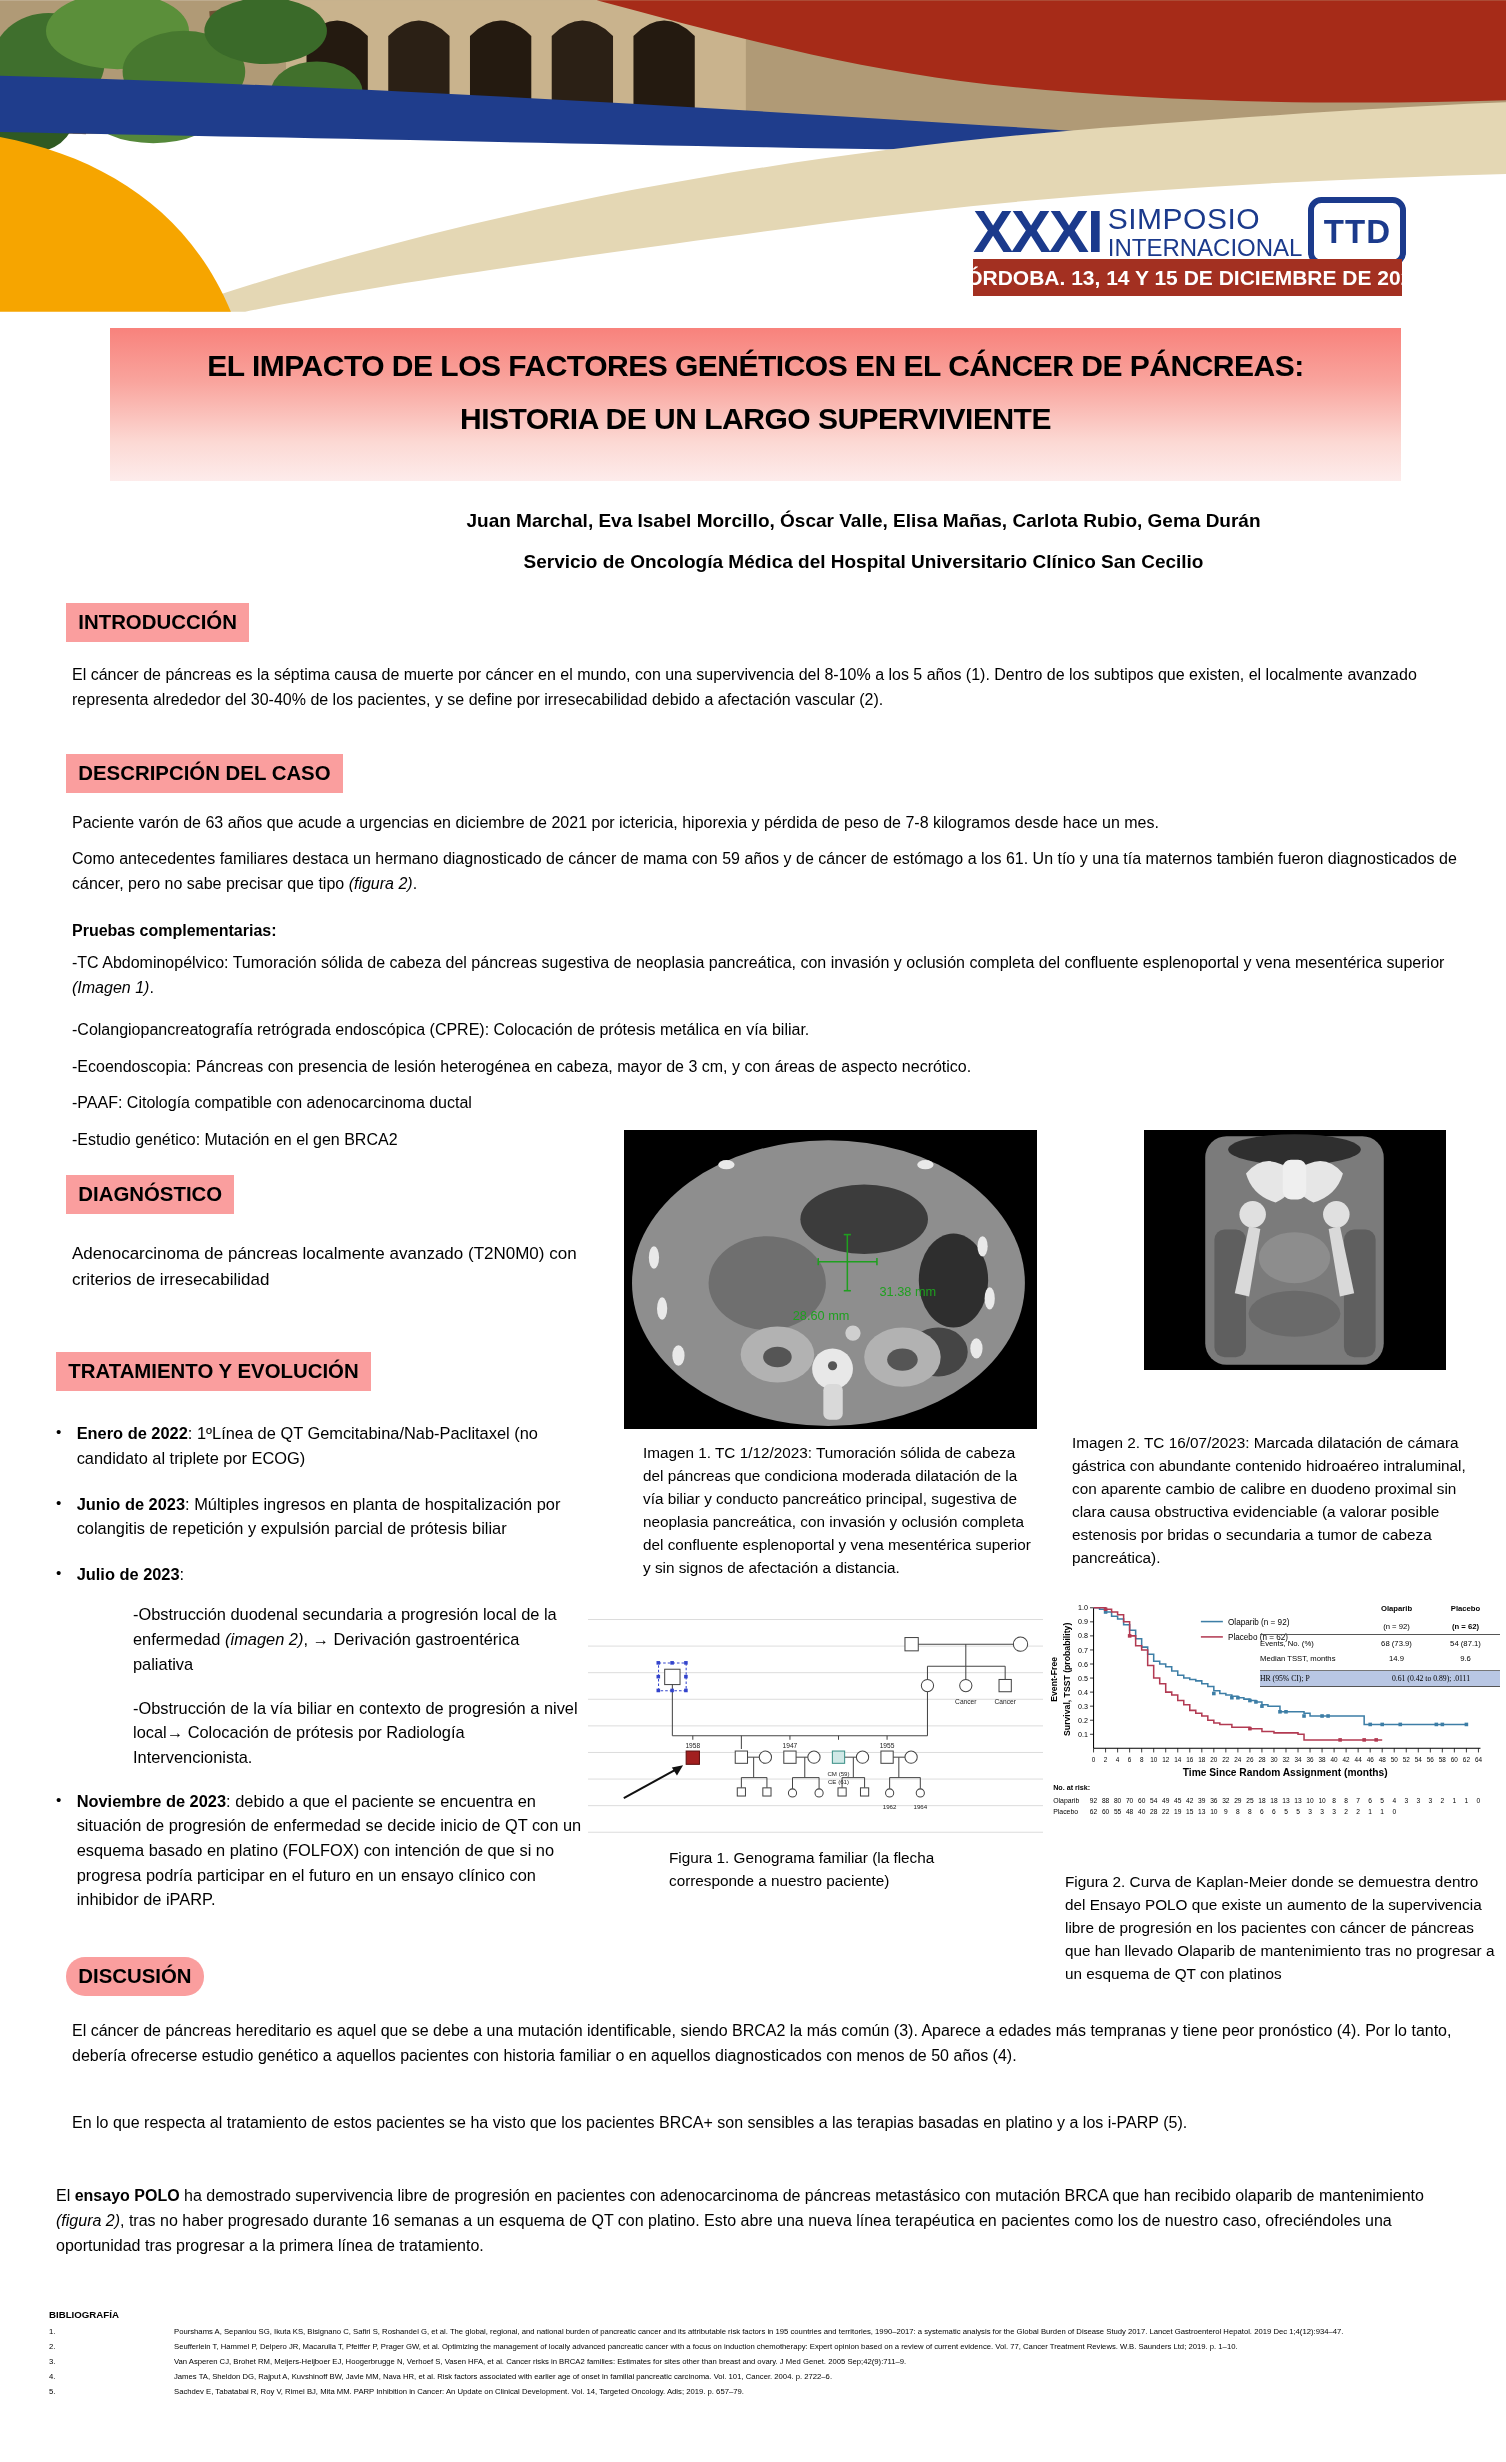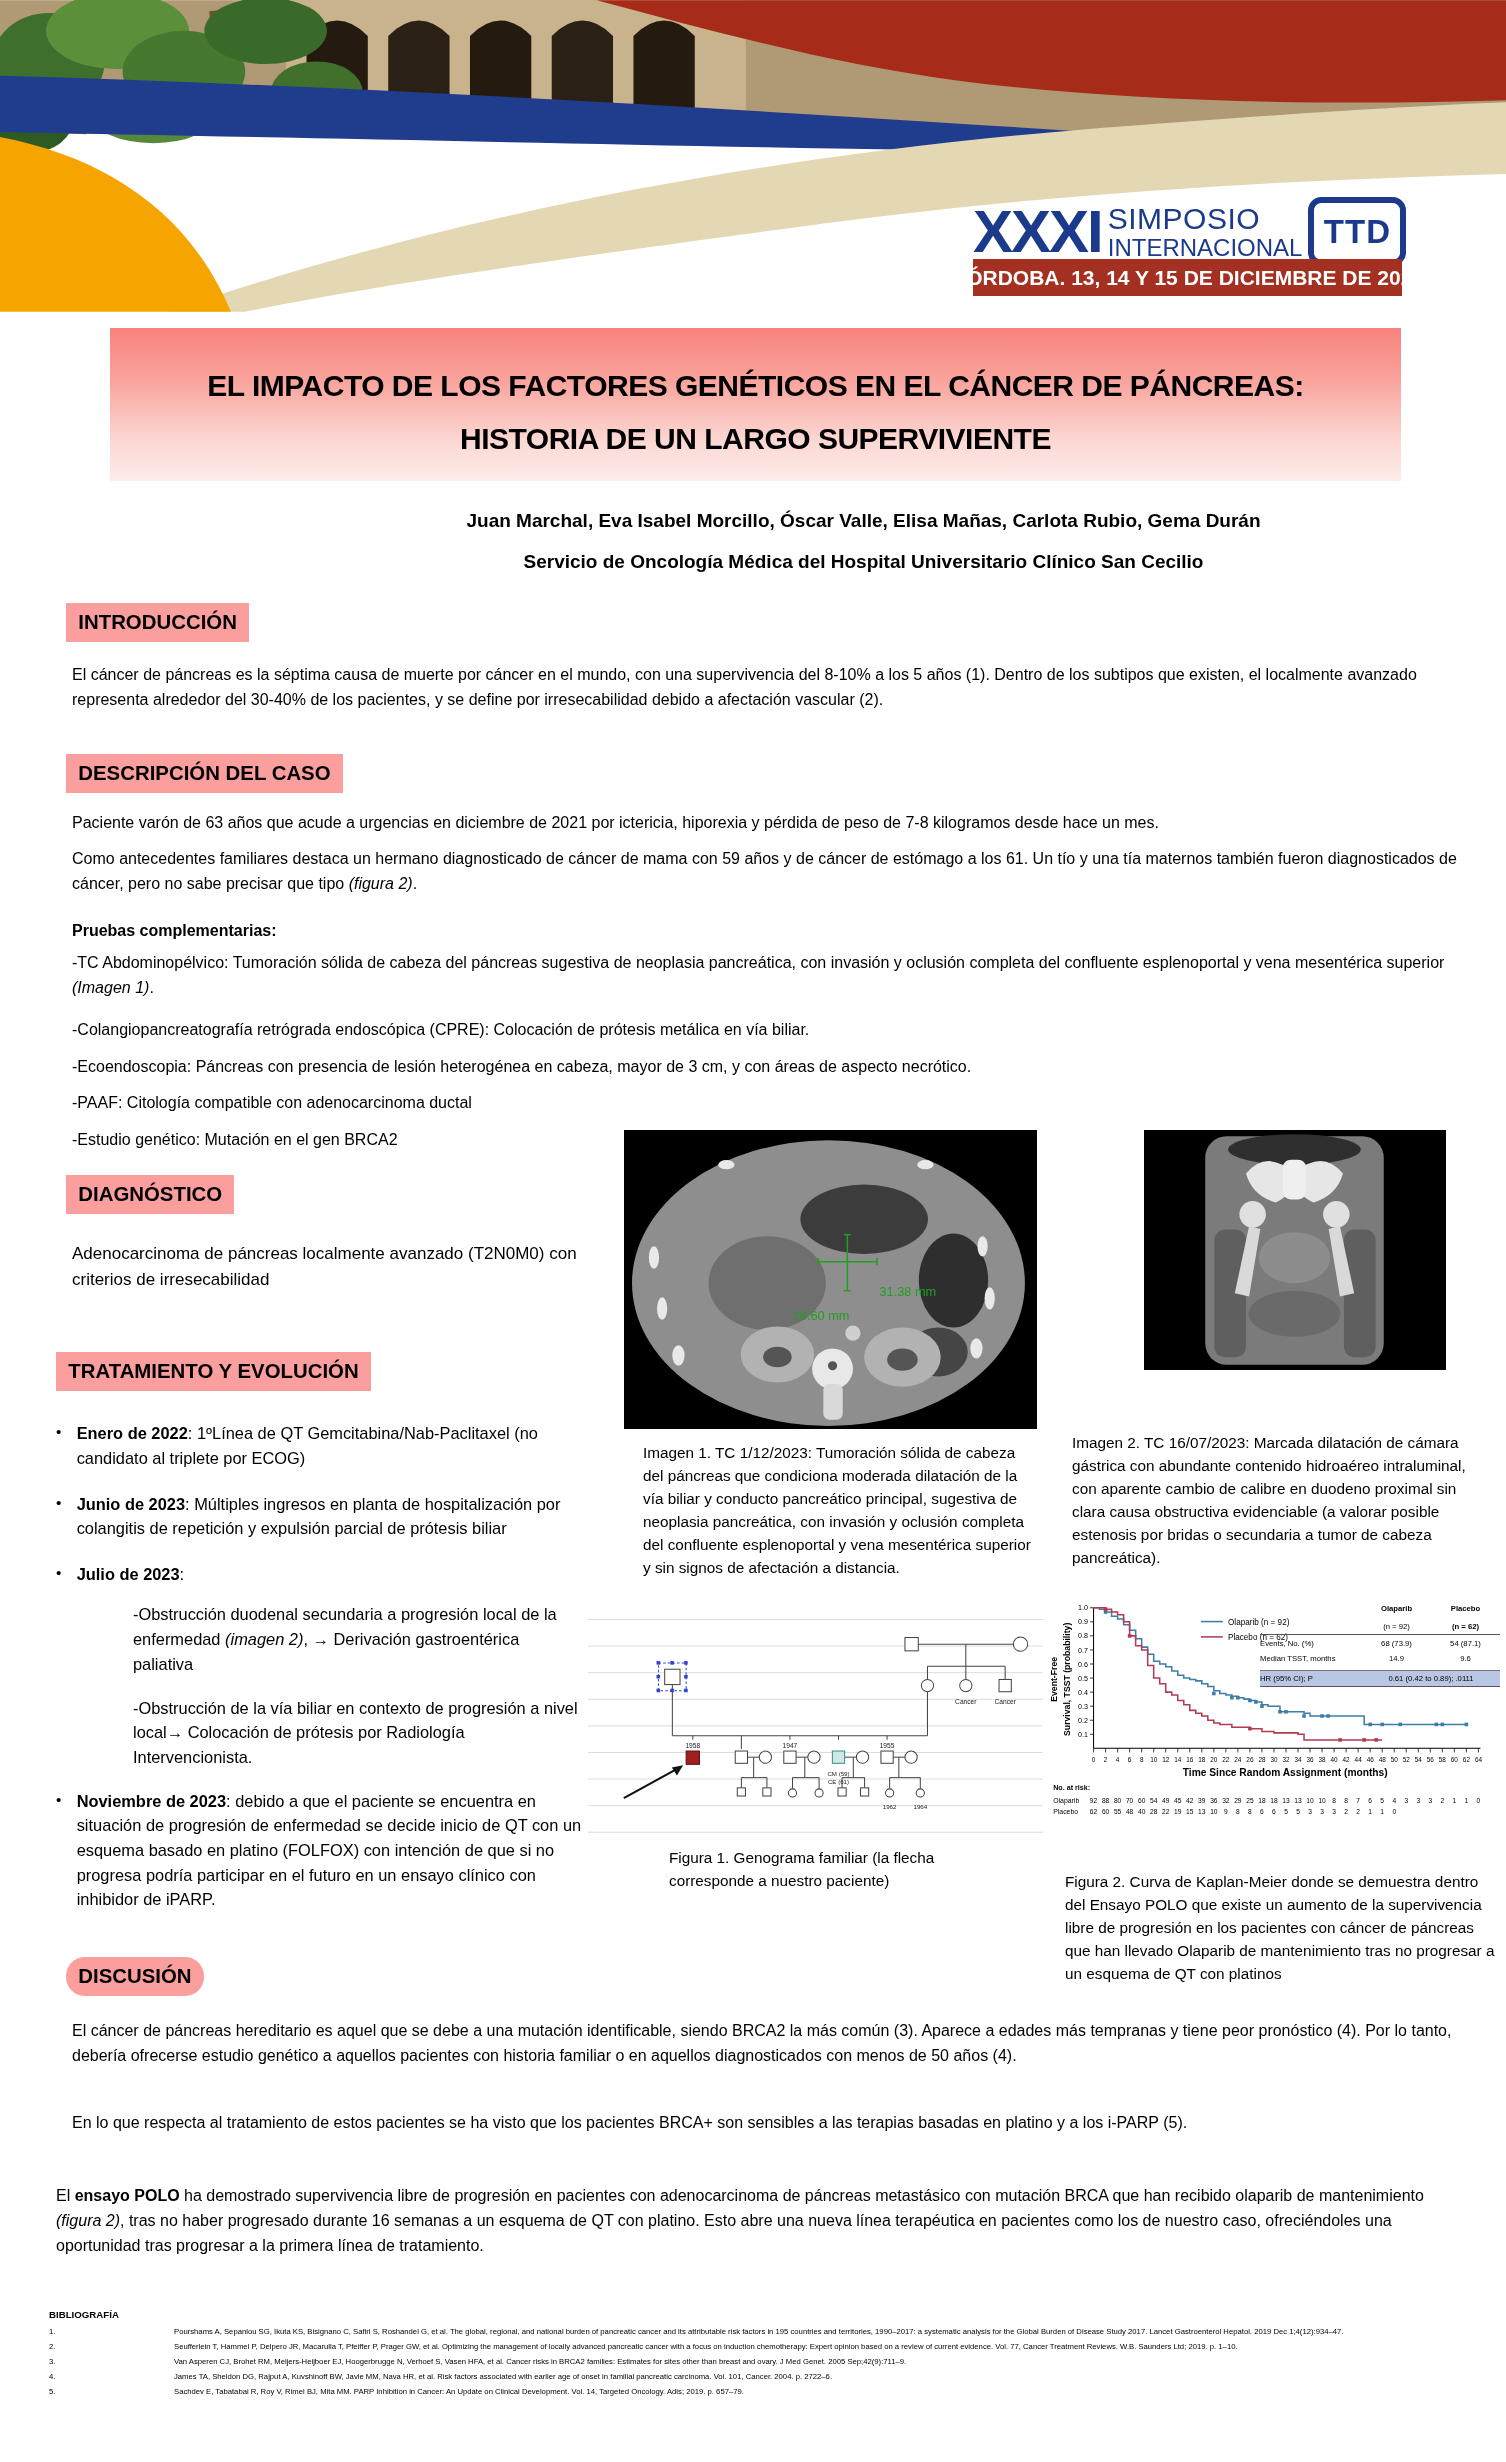--- a/index.html
+++ b/index.html
@@ -15,21 +15,21 @@
   .logo-mid{display:flex;flex-direction:column;color:#1b3a8c;line-height:1.05;}
   .logo-mid .l1{font-size:30px;letter-spacing:0.5px;}
   .logo-mid .l2{font-size:24px;letter-spacing:0px;}
   .ttd-box{width:86px;height:57px;border:6.6px solid #1b3a8c;border-radius:13.3px;display:flex;align-items:center;justify-content:center;}
   .ttd-box span{font-size:33px;font-weight:bold;color:#1b3a8c;letter-spacing:1px;}
   .banner{position:absolute;left:973px;top:259px;width:429px;height:37px;background:#a33021;display:flex;align-items:center;justify-content:center;}
   .banner span{color:#fff;font-weight:bold;font-size:21px;white-space:nowrap;}
   
   .title-box{position:absolute;left:110px;top:328px;width:1291px;height:153px;
      background:linear-gradient(180deg,#f8827c 0%,#f9a49d 35%,#fcd9d4 75%,#fdeceb 100%);
-     display:flex;flex-direction:column;align-items:center;padding-top:32px;box-sizing:border-box;}
+     display:flex;flex-direction:column;align-items:center;padding-top:12px;box-sizing:border-box;}
   .title-line{font-size:30px;font-weight:bold;letter-spacing:-0.5px;line-height:1.75;white-space:nowrap;}
   .authors{position:absolute;left:235px;width:1257px;text-align:center;font-size:19px;font-weight:bold;}
   
   .bullets{position:absolute;left:56px;top:1421px;width:557px;}
   .brow{display:flex;gap:15.3px;margin-bottom:21.5px;}
   .dot{font-size:15.3px;line-height:1.5;}
   .btxt{font-size:16.4px;line-height:1.5;width:516px;}
   .sub{margin-left:77px;width:450px;font-size:16.4px;line-height:1.5;margin-bottom:19.4px;}
   
   .fig{position:absolute;background:#000;}
@@ -39,21 +39,21 @@
      background-image:linear-gradient(#dcdcdc 0.5px,transparent 0.5px),linear-gradient(90deg,#dcdcdc 0.5px,transparent 0.5px);
      background-size:29px 26.6px;}
   .kmwrap{position:absolute;left:1045px;top:1595px;width:460px;height:230px;background:#fff;}
   .km-table{position:absolute;left:215px;top:9.2px;width:240px;font-size:7.7px;}
   .kmt-row{display:flex;border-bottom:0.5px solid transparent;}
   .kmt-row span{display:block;}
   .kmt-label{width:102px;}
   .kmt-c{width:69px;text-align:center;}
   .kmt-head{font-weight:bold;border-bottom:1px solid #555;padding-bottom:3.1px;margin-bottom:4.1px;}
   .kmt-data{margin-bottom:5.1px;}
-  .kmt-hr{background:#b9c7e4;padding:3.1px 0;border-top:0.5px solid #777;border-bottom:1px solid #555;}
+  .kmt-hr{background:#b9c7e4;padding:3.1px 0;border-top:0.5px solid #777;border-bottom:1px solid #555;font-family:Liberation Serif, serif;}
   .kmt-hr .kmt-wide{width:138px;text-align:center;}
   
   .bib{position:absolute;left:49px;top:2309px;width:1446px;}
   .bib-h{font-size:9.7px;font-weight:bold;margin-bottom:4.1px;}
   .ref{display:flex;font-size:7.7px;line-height:1.95;}
   .ref .n{width:125px;flex:none;}
   .ref .t{flex:1;}
 </style>
 </head>
 <body>

